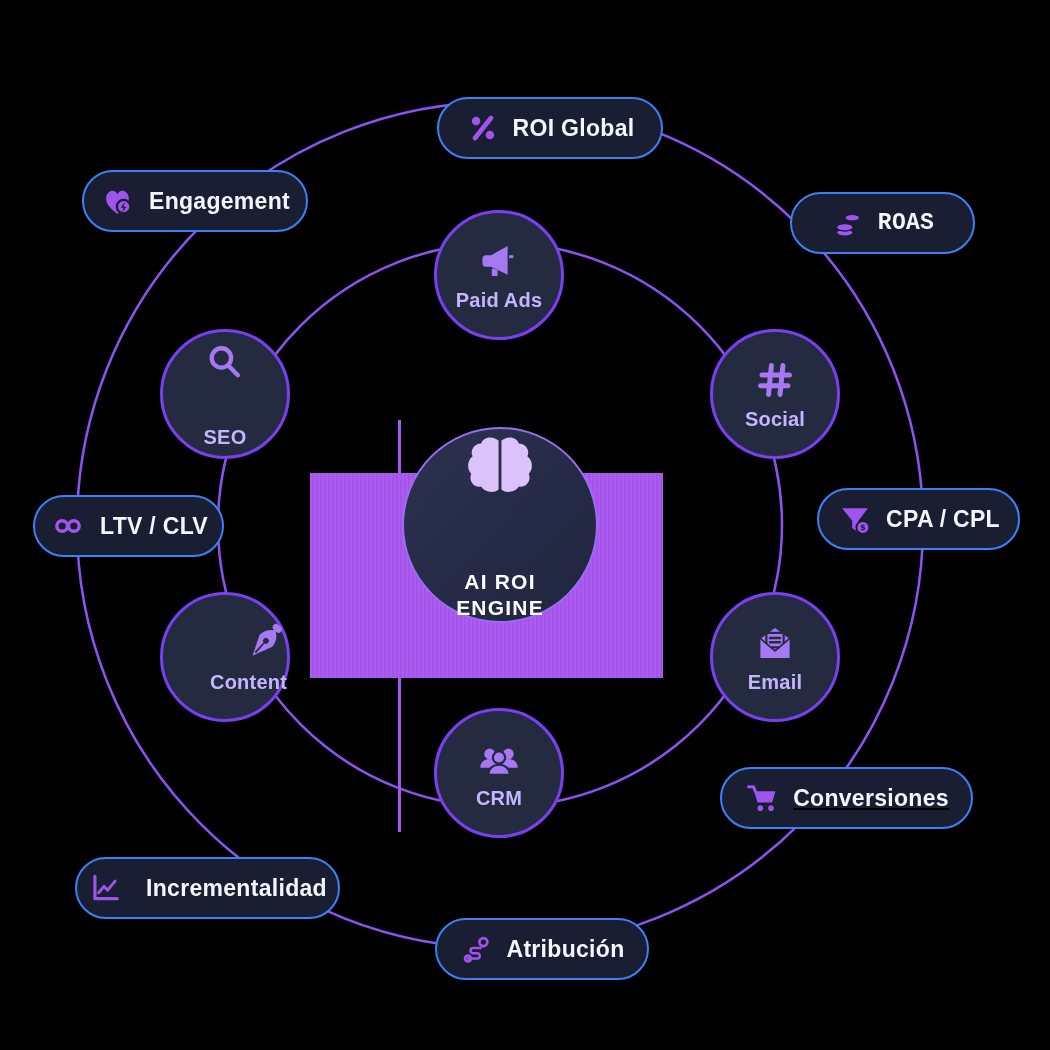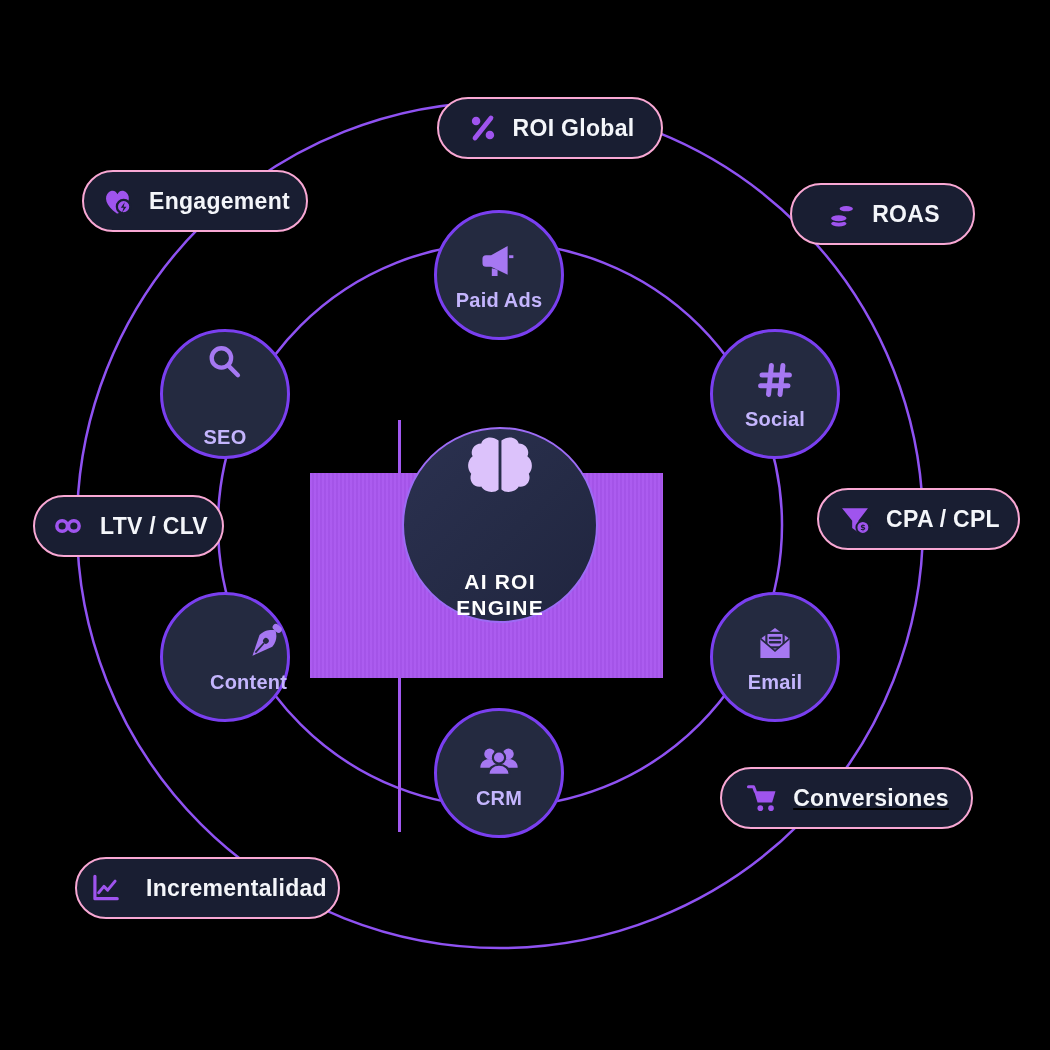--- a/index.html
+++ b/index.html
@@ -20,21 +20,21 @@
   }
   .hub-title{color:#ffffff;font-weight:bold;font-size:21px;letter-spacing:1.2px;text-align:center;line-height:1.25;}
   .node{
     position:absolute;width:130px;height:130px;border-radius:50%;
     background:#242a40;border:3px solid #7a3ff0;box-sizing:border-box;
     display:flex;flex-direction:column;align-items:center;justify-content:center;gap:5px;
   }
   .node-label{color:#c4b5fd;font-weight:bold;font-size:20px;letter-spacing:.2px;}
   .pill{
     position:absolute;height:62px;border-radius:31px;
-    background:#191e32;border:2px solid #f9a8d4;box-sizing:border-box;
+    background:#191e32;border:2px solid #3b82f6;box-sizing:border-box;
     display:flex;align-items:center;justify-content:center;gap:13px;
   }
   .pill-label{color:#f4f6fa;font-weight:bold;font-size:23px;letter-spacing:.3px;white-space:nowrap;}
   .icn{flex:0 0 auto;display:block;}
 </style>
 </head>
 <body>
 
 <div class="canvas">
 
@@ -135,21 +135,21 @@
 
   <div class="pill" style="left:82px;top:170px;width:226px;">
     <svg class="icn" width="36" height="36" viewBox="0 0 64 64">
       <path d="M30 54C10 41 6 24 16 16c7-5 13-1 15 4 2-5 8-9 15-4 10 8 6 25-14 38z" fill="#9f54ee"></path>
       <circle cx="42" cy="42" r="12" fill="#9f54ee" stroke="#191e32" stroke-width="4"></circle>
       <path d="M44 34l-7 10h5l-3 9 8-11h-5z" fill="#191e32"></path>
     </svg>
     <div class="pill-label">Engagement</div>
   </div>
 
-  <div class="pill" style="left:790px;top:183px;width:185px;">
+  <div class="pill" style="left:790px;top:192px;width:185px;font-family:Liberation Mono, monospace;">
     <svg class="icn" width="34" height="34" viewBox="0 0 64 64">
       <g fill="#9f54ee" stroke="#191e32" stroke-width="3">
         <ellipse cx="26" cy="50" rx="16" ry="7"></ellipse>
         <ellipse cx="26" cy="40" rx="16" ry="7"></ellipse>
         <ellipse cx="40" cy="22" rx="14" ry="6.5"></ellipse>
       </g>
     </svg>
     <div class="pill-label">ROAS</div>
   </div>
 
@@ -183,14 +183,23 @@
   </div>
 
   <div class="pill" style="left:75px;top:857px;width:265px;gap:24px;">
     <svg class="icn" width="34" height="34" viewBox="0 0 64 64">
       <path d="M13 10v42h42" fill="none" stroke="#9f54ee" stroke-width="6" stroke-linecap="round" stroke-linejoin="round"></path>
       <path d="M20 41l10-12 7 7 14-17" fill="none" stroke="#9f54ee" stroke-width="5.5" stroke-linecap="round" stroke-linejoin="round"></path>
     </svg>
     <div class="pill-label">Incrementalidad</div>
   </div>
 
+  <div class="pill" style="left:435px;top:918px;width:214px;">
+    <svg class="icn" width="34" height="34" viewBox="0 0 64 64">
+      <circle cx="15" cy="50" r="8" fill="#9f54ee"></circle>
+      <circle cx="15" cy="50" r="2.8" fill="#191e32"></circle>
+      <path d="M15 50h17c7 0 7-10 0-10h-7c-7 0-7-10 0-10h14" fill="none" stroke="#9f54ee" stroke-width="4.5" stroke-linecap="round"></path>
+      <circle cx="44" cy="19" r="7.5" fill="none" stroke="#9f54ee" stroke-width="5"></circle>
+    </svg>
+    <div class="pill-label">Atribución</div>
+  </div>
 
 </div>
 
 </body></html>

